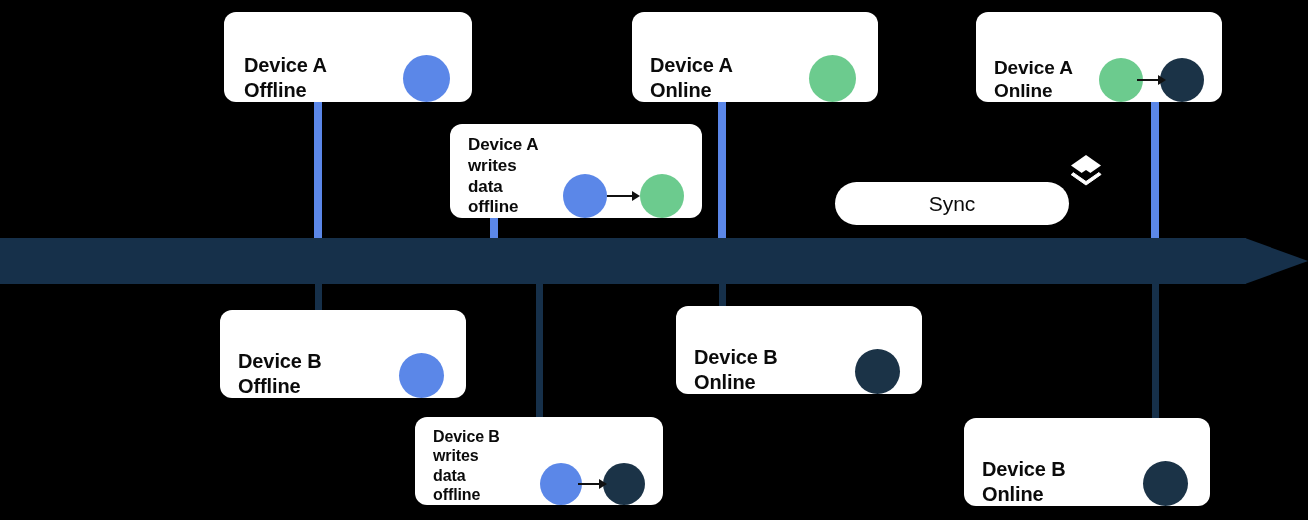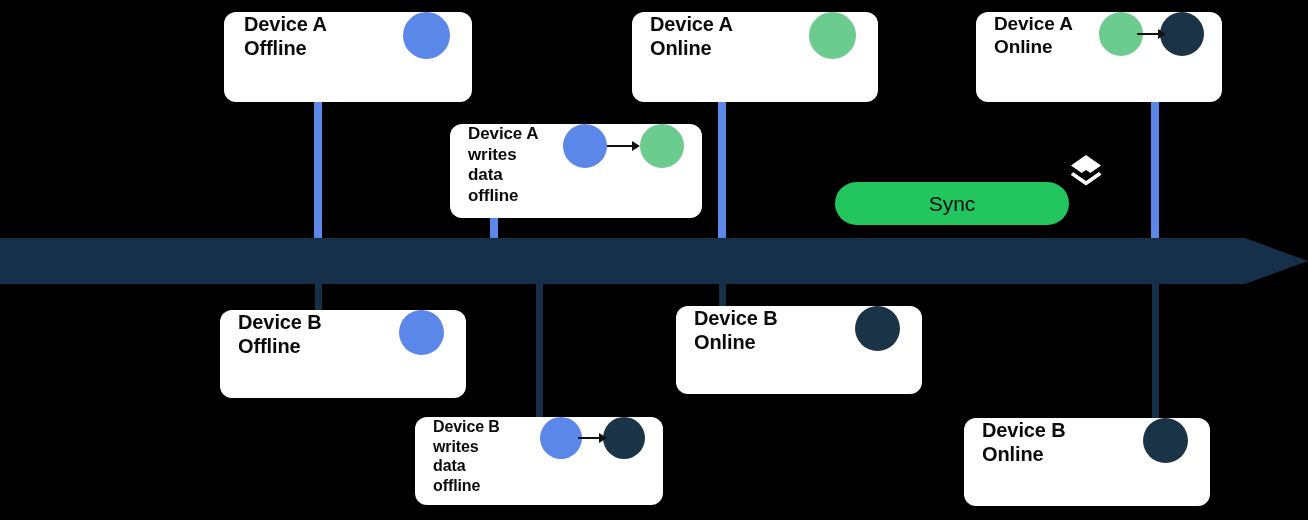--- a/index.html
+++ b/index.html
@@ -49,21 +49,21 @@
   .conn-down {
     background: #16304a;
   }
 
   
   .card {
     position: absolute;
     background: #ffffff;
     border-radius: 12px;
     display: flex;
-    align-items: flex-start;
+    align-items: flex-end;
     box-sizing: border-box;
   }
   .card-label {
     color: #0b0b0b;
     font-weight: bold;
     line-height: 1.22;
     white-space: pre-line;
     letter-spacing: -0.1px;
   }
   .card-visual {
@@ -90,21 +90,21 @@
     height: 0;
     border-top: 5px solid transparent;
     border-bottom: 5px solid transparent;
     border-left: 8px solid #111111;
     margin-left: -1px;
   }
 
   
   .sync-pill {
     position: absolute;
-    background: #22c55e;
+    background: #ffffff;
     border-radius: 26px;
     display: flex;
     align-items: center;
     justify-content: center;
     color: #0b0b0b;
   }
   .layers-icon {
     position: absolute;
   }
 </style>

